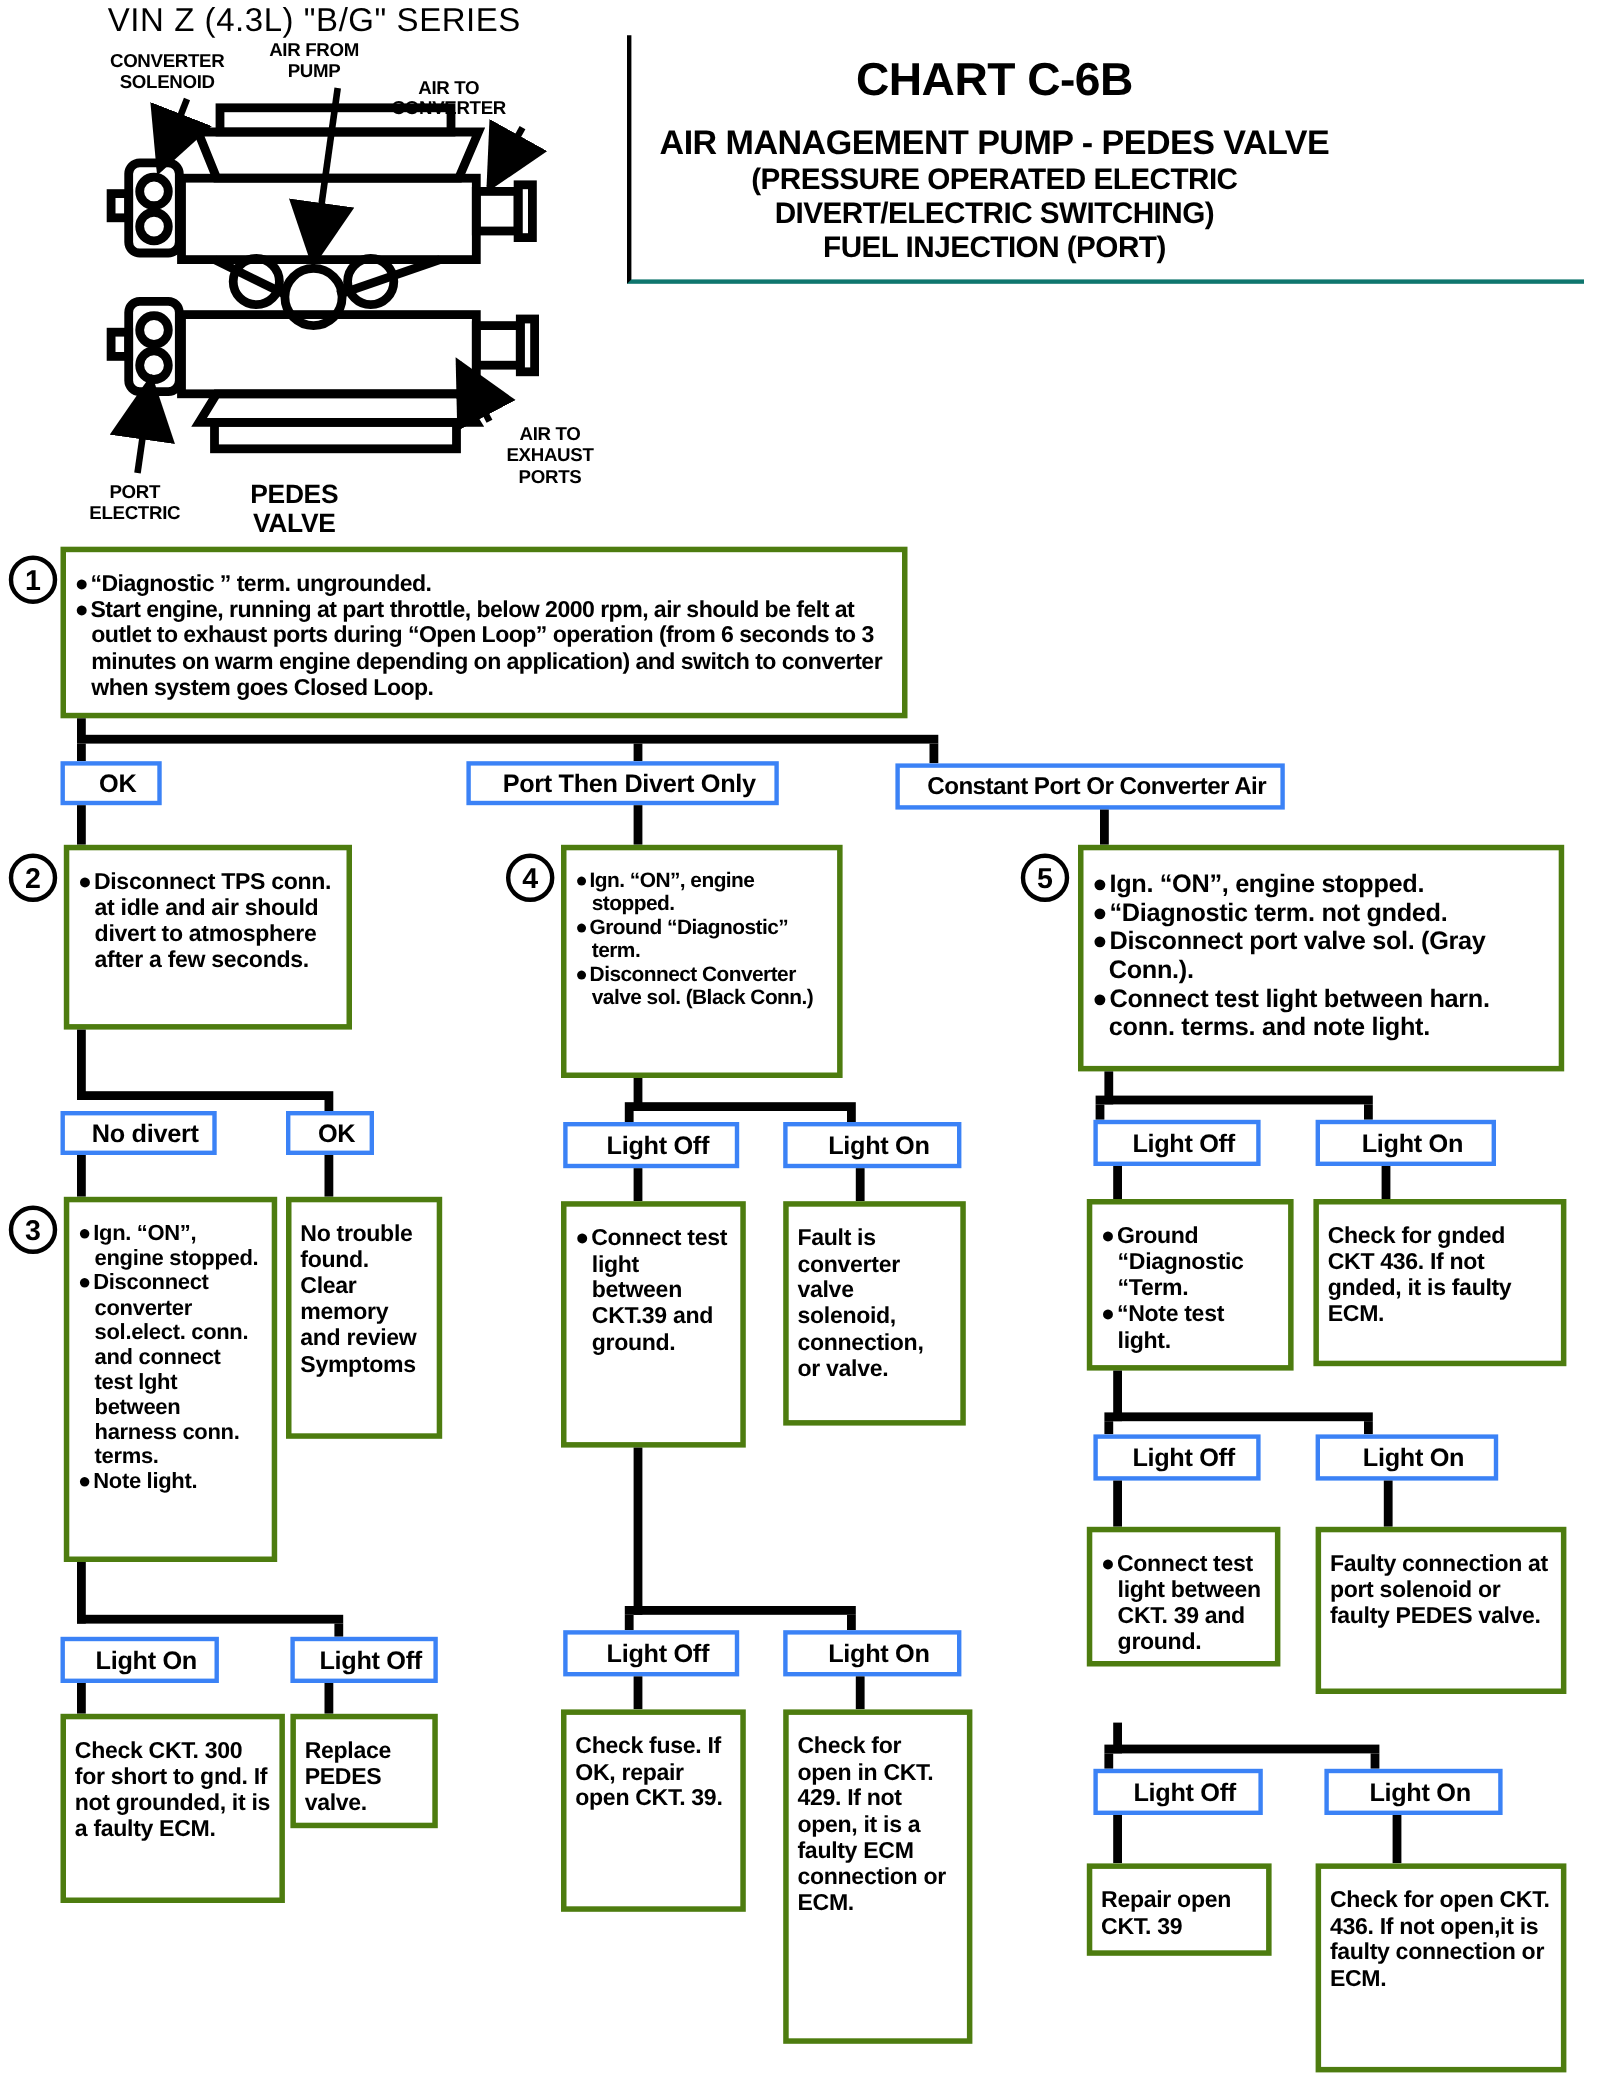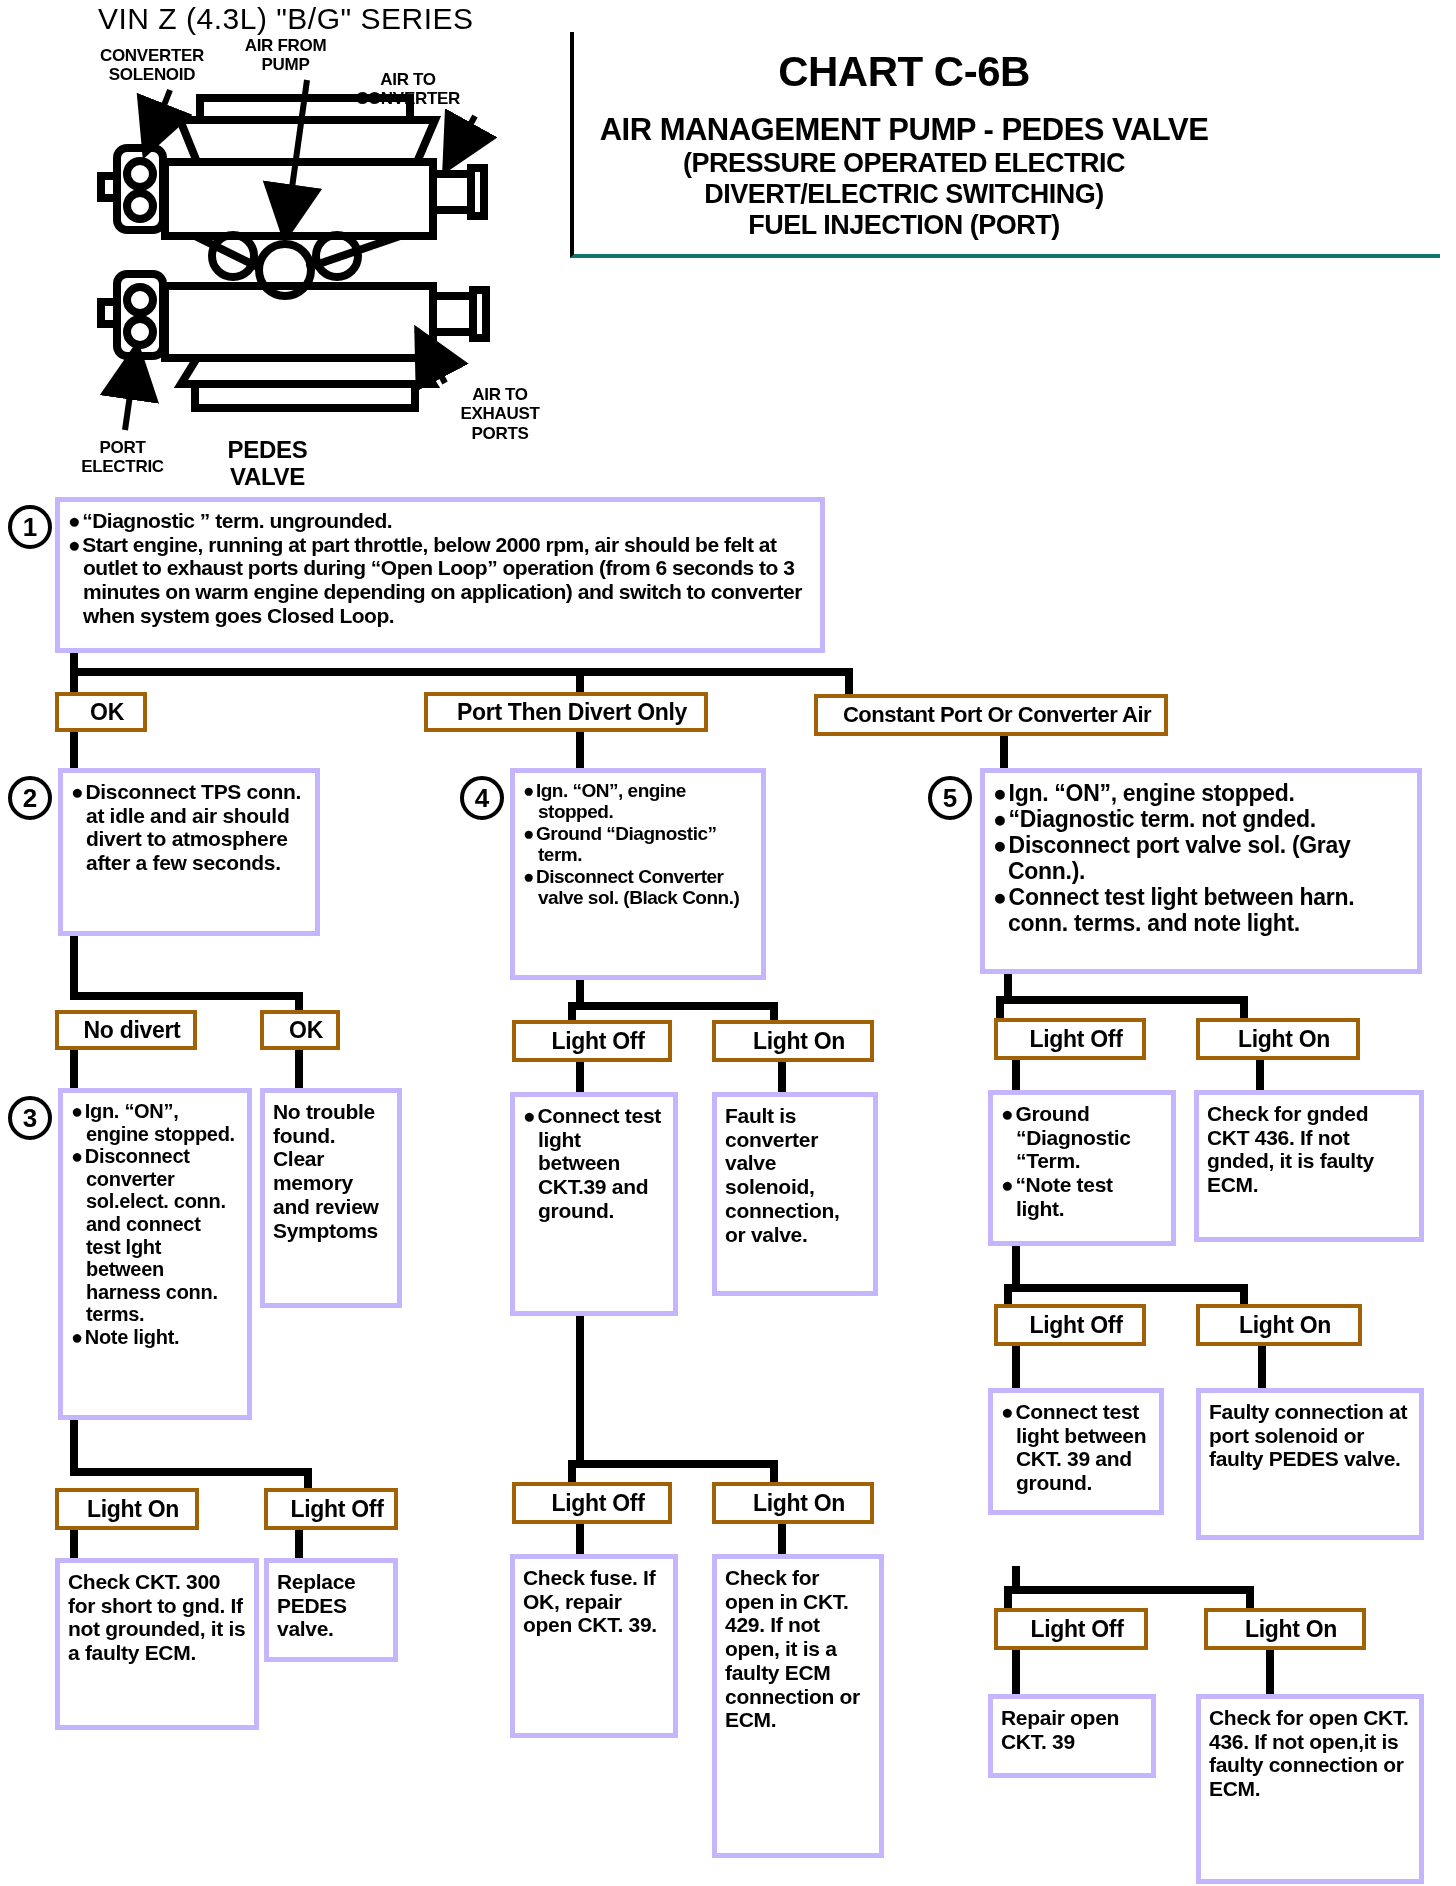--- a/index.html
+++ b/index.html
@@ -3,25 +3,25 @@
 <meta charset="utf-8">
 <style>
   html,body{margin:0;padding:0;}
   body{
     width:1456px;height:1886px;position:relative;background:#fff;color:#000;
     font-family:"Liberation Sans",sans-serif;font-weight:bold;overflow:hidden;
   }
   .abs{position:absolute;}
   .line{position:absolute;background:#000;}
   .box{
-    position:absolute;border:5px solid #c4b5fd;background:#fff;box-sizing:border-box;
-    padding:7px 8px;font-size:20px;line-height:1.13;letter-spacing:-0.3px;
+    position:absolute;border:5px solid #4d7c0f;background:#fff;box-sizing:border-box;
+    padding:17px 8px;font-size:20px;line-height:1.13;letter-spacing:-0.3px;
   }
   .lab{
-    position:absolute;border:4px solid #a16207;background:#fff;box-sizing:border-box;
+    position:absolute;border:4px solid #3b82f6;background:#fff;box-sizing:border-box;
     display:flex;align-items:center;justify-content:center;font-size:23px;letter-spacing:-0.3px;padding-left:12px;
   }
   .circ{
     position:absolute;width:44px;height:44px;border:4px solid #000;border-radius:50%;
     background:#fff;display:flex;align-items:center;justify-content:center;font-size:26px;box-sizing:border-box;
   }
   .bl{padding-left:15px;text-indent:-15px;}
   .dot{margin-right:2px;}
   .dlabel{
     position:absolute;font-size:17px;line-height:1.14;text-align:center;white-space:pre-line;letter-spacing:-0.3px;

